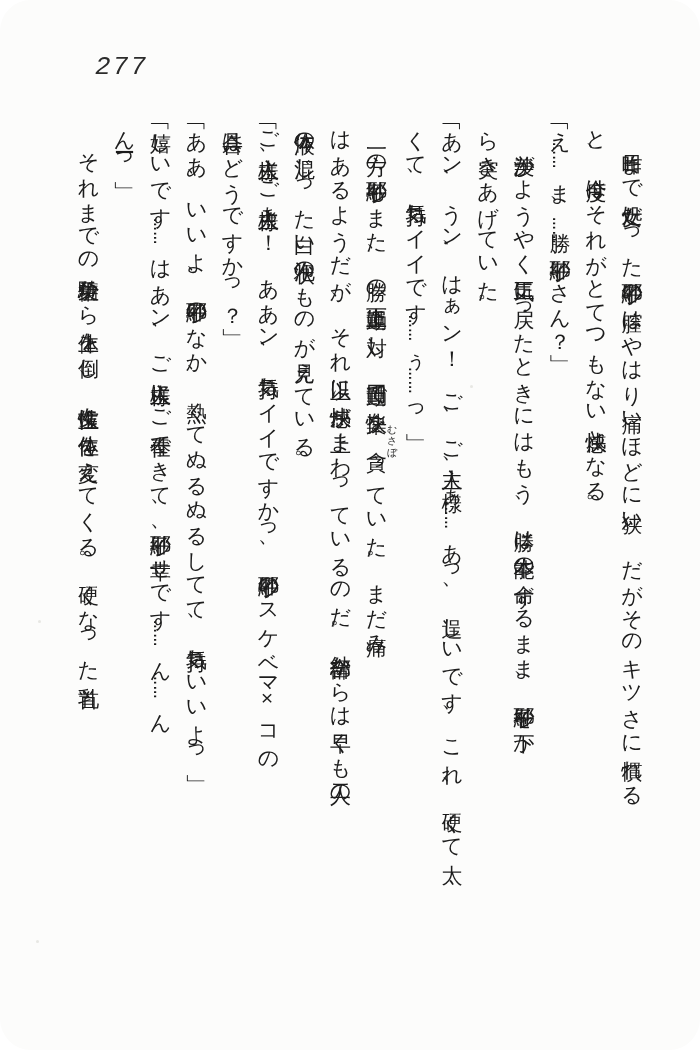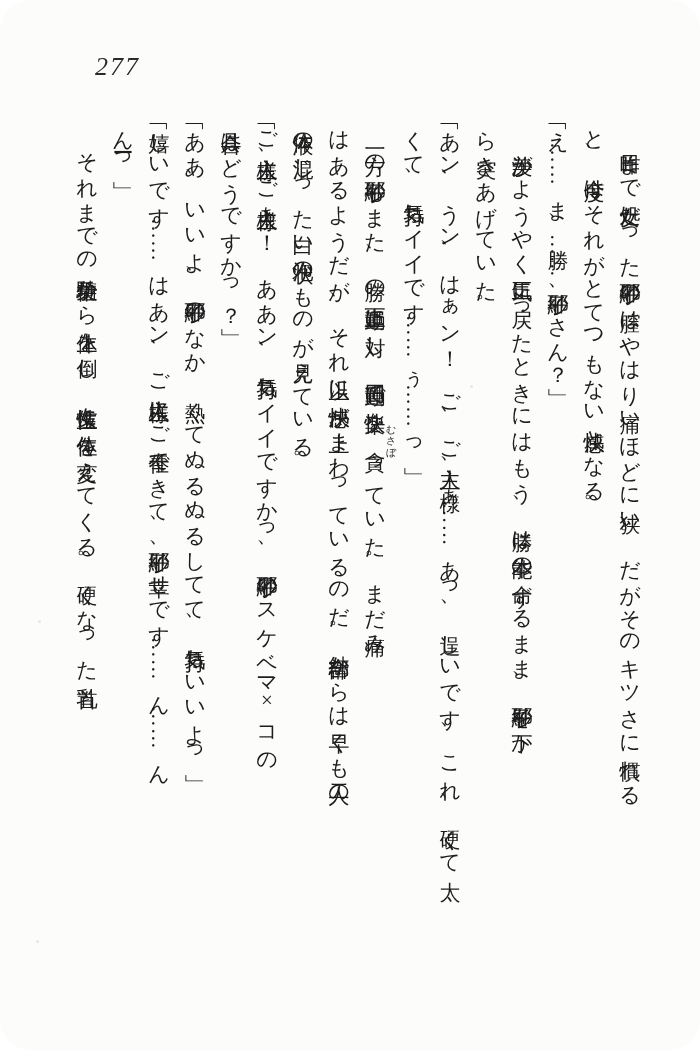--- a/index.html
+++ b/index.html
@@ -4,21 +4,21 @@
 <style>
   html, body {
     margin: 0;
     padding: 0;
   }
   .page {
     position: relative;
     width: 700px;
     height: 1050px;
     background: #fcfcfb;
-    font-family: Liberation Serif, serif;
+    font-family: Liberation Mono, monospace;
     color: #1c1c1c;
     overflow: hidden;
     border-radius: 31px;
   }
   .page-number {
     position: absolute;
     top: 52px;
     left: 95px;
     font-size: 26px;
     font-style: italic;

